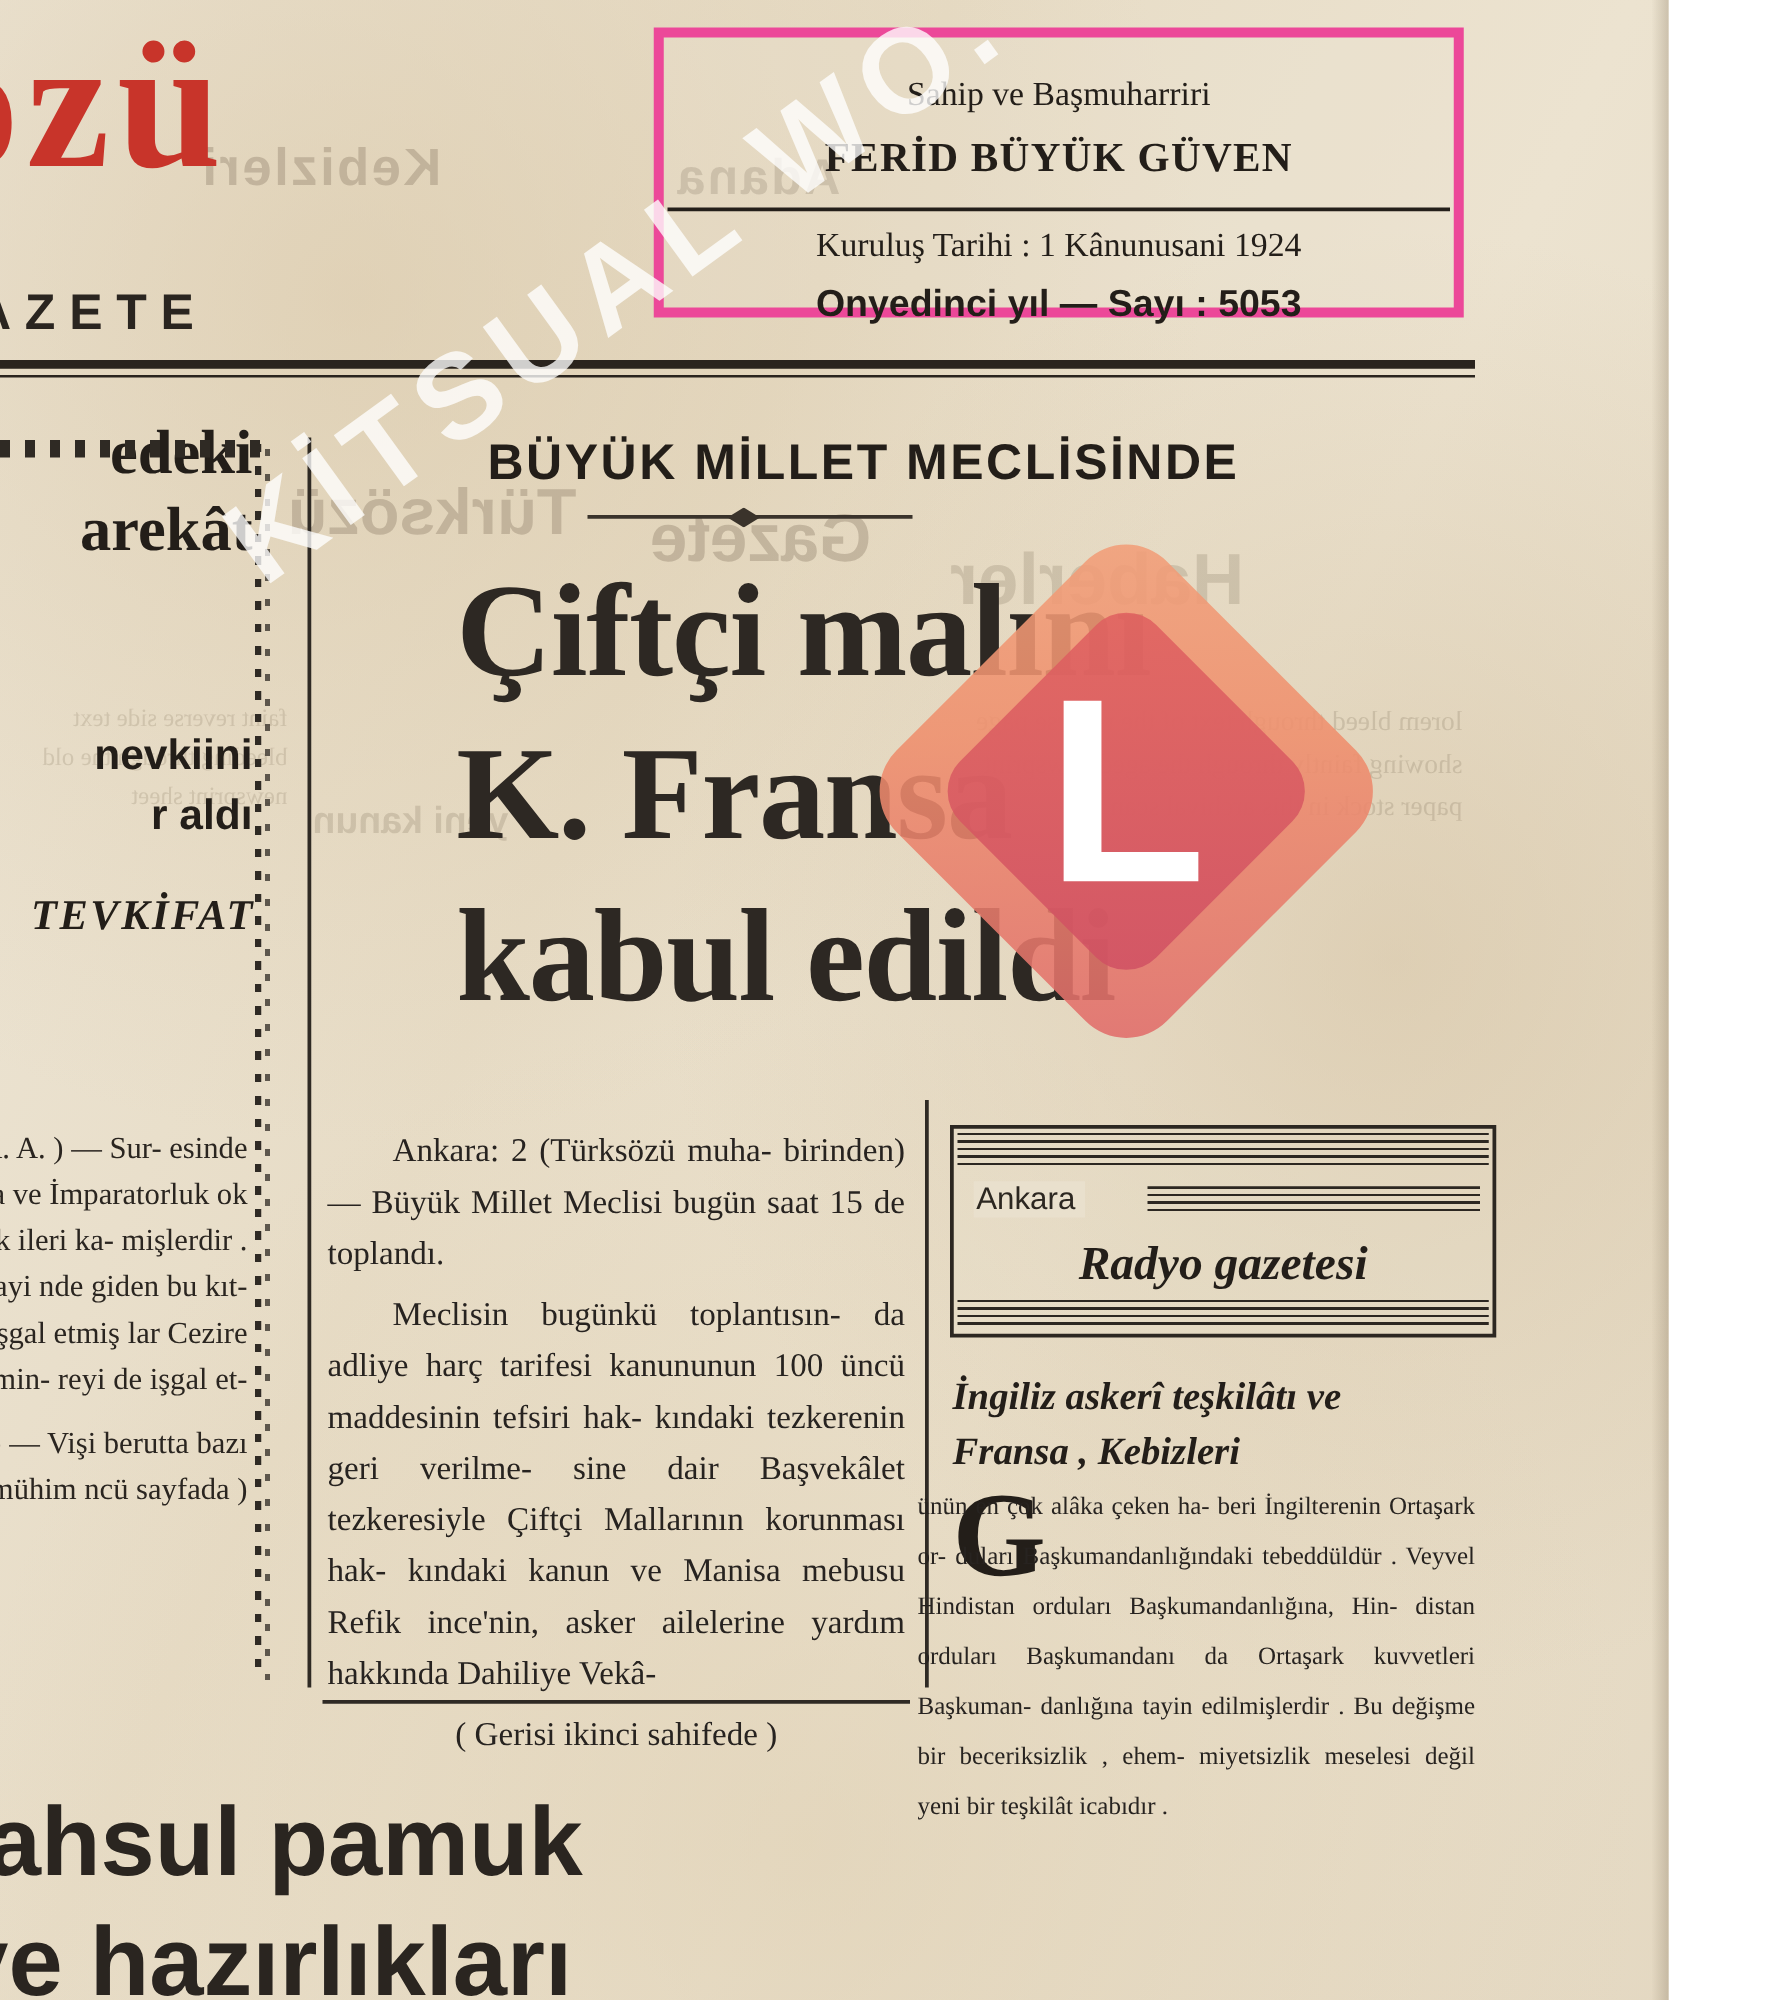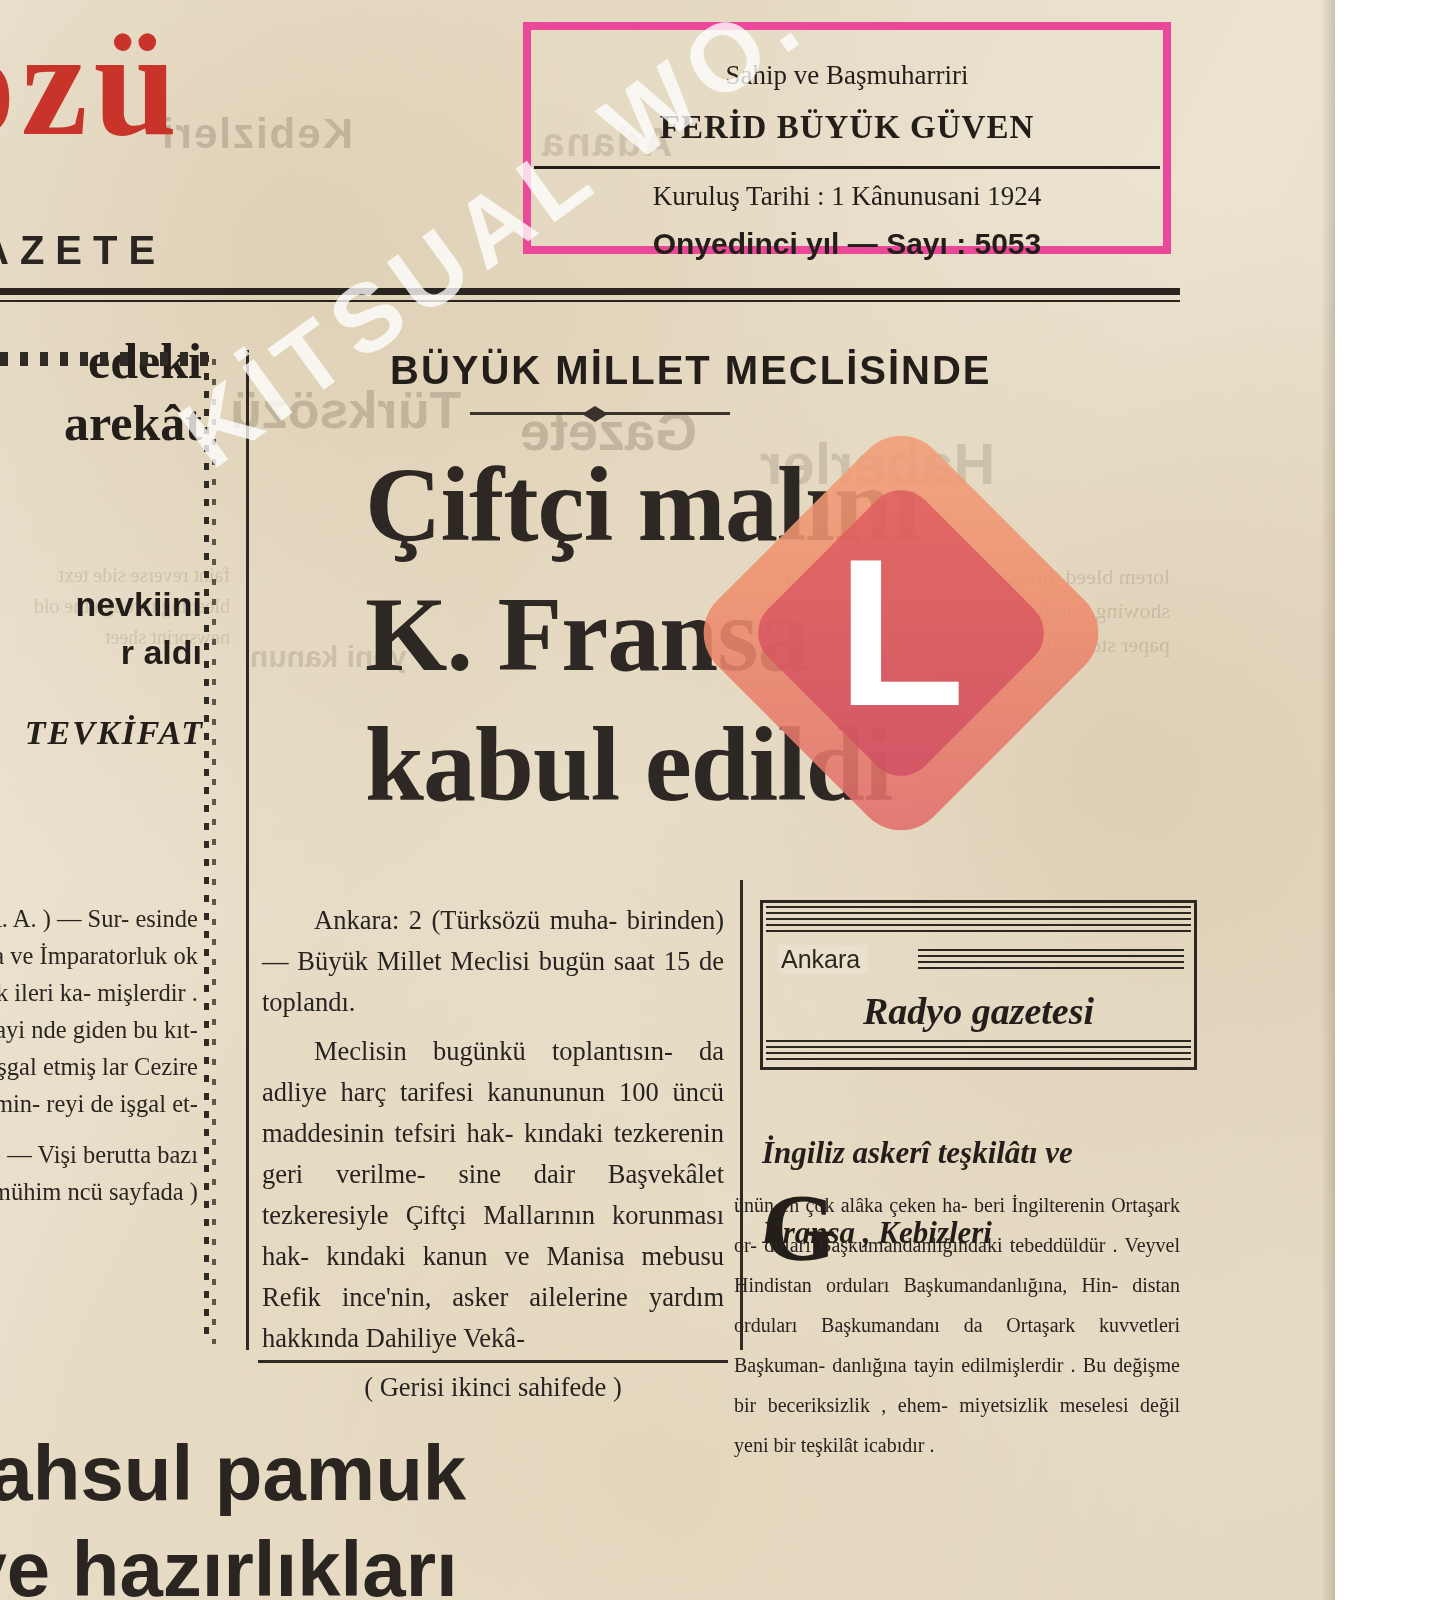--- a/index.html
+++ b/index.html
@@ -445,21 +445,21 @@
     left: 762px;
     top: 1095px;
     width: 440px;
     font-family: "Liberation Serif", serif;
     font-style: italic;
     font-weight: 700;
     font-size: 31px;
     line-height: 44px;
     color: #231e19;
   }
-  #radyo-subhead .rs { display: block; margin-top: 36px; }
+  #radyo-subhead .rs { display: block; }
   #radyo-body {
     position: absolute;
     left: 734px;
     top: 1185px;
     width: 446px;
     font-family: "Liberation Serif", serif;
     font-size: 20px;
     line-height: 40px;
     color: #272320;
     text-align: justify;

